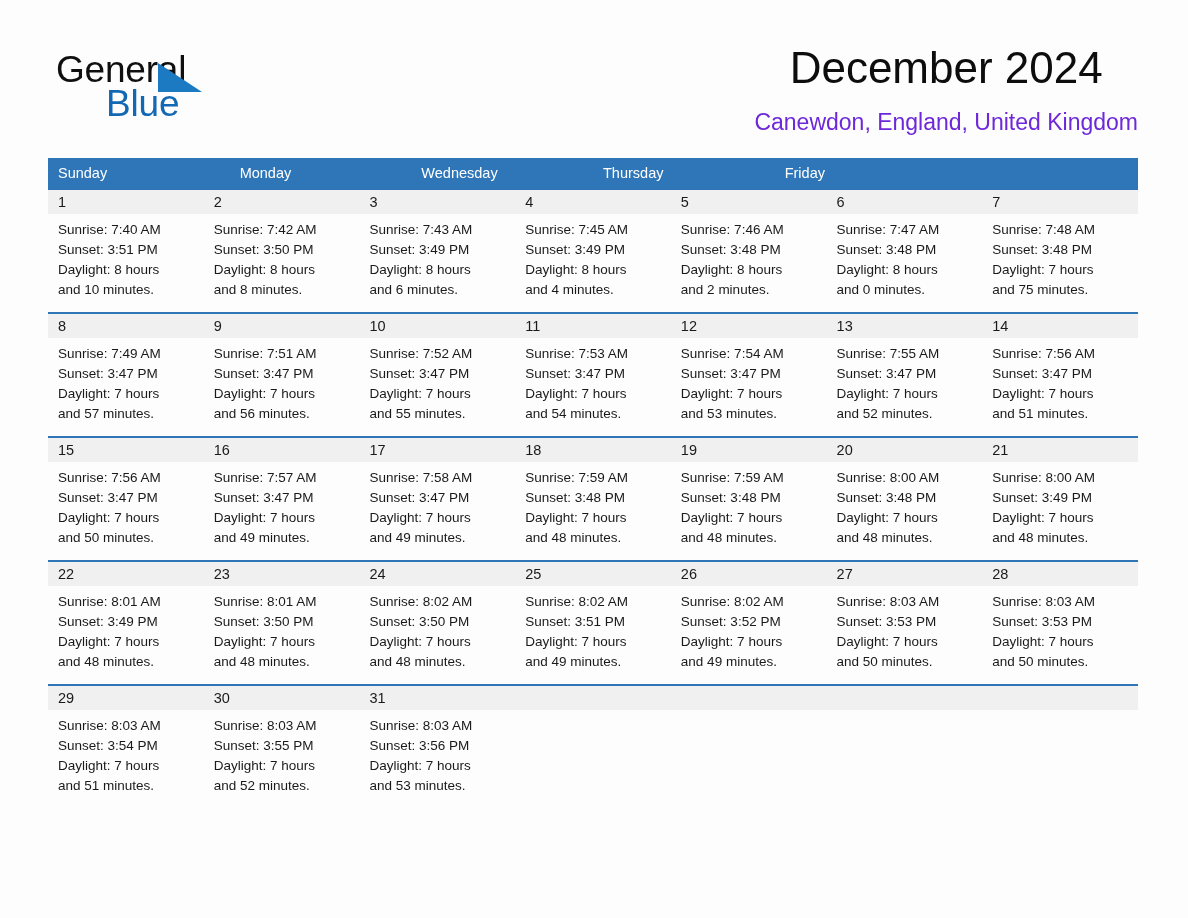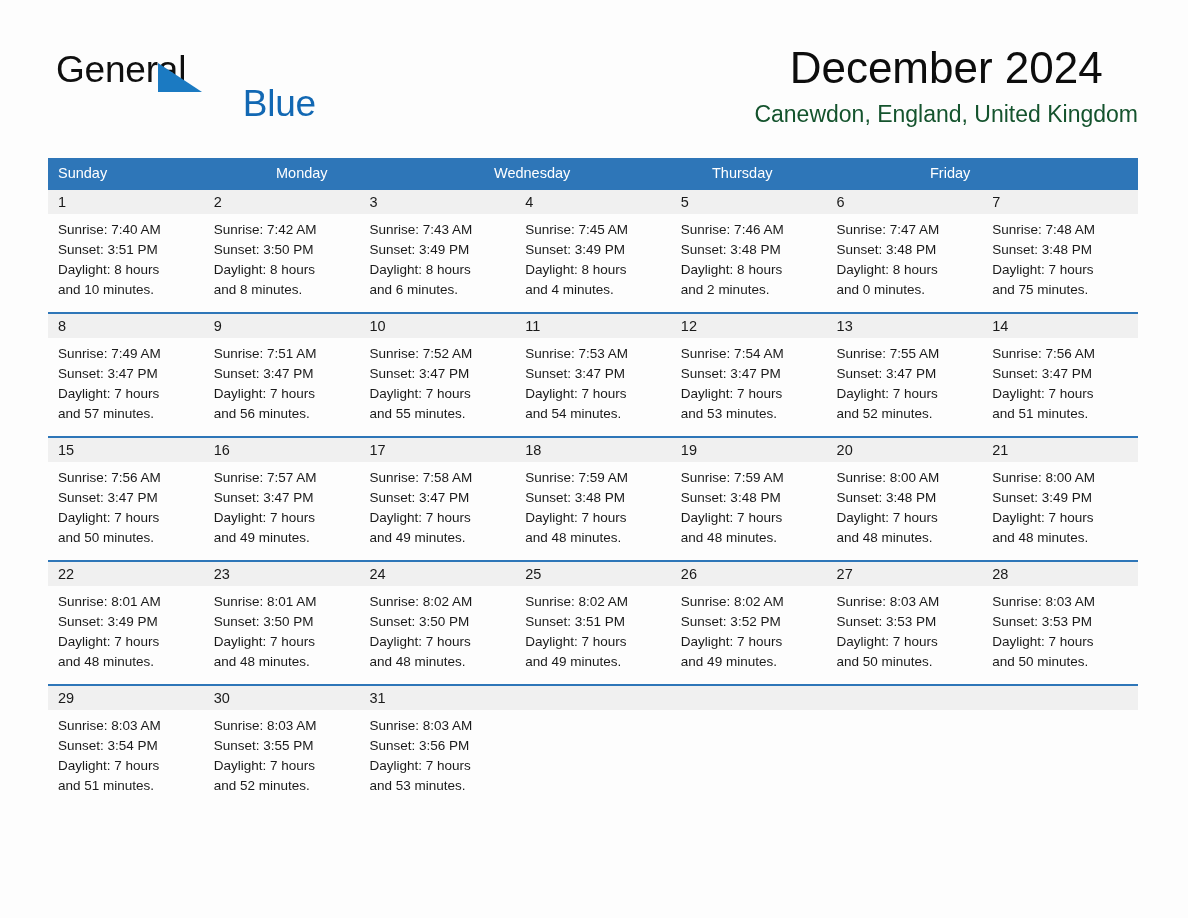--- a/index.html
+++ b/index.html
@@ -59,56 +59,55 @@
   }
   .brand-line2 {
     display: block;
     margin-top: -6px;
     margin-left: 50px;
     font-size: 37px;
     line-height: 40px;
     letter-spacing: -0.2px;
     color: #1268b3;
     font-weight: 400;
-    text-align: right;
   }
 
   .titles {
     position: absolute;
     right: 0;
     top: 0;
     text-align: center;
   }
   .cal-title {
     font-size: 44px;
     line-height: 52px;
     font-weight: 400;
     color: #0d0d0d;
     white-space: nowrap;
   }
   .cal-subtitle {
-    margin-top: 6px;
+    margin-top: 14px;
     font-size: 23px;
     line-height: 28px;
     font-weight: 400;
-    color: #14532d;
+    color: #6d28d9;
     white-space: nowrap;
   }
 
   
   .calendar {
     position: absolute;
     left: 48px;
     top: 158px;
     width: 1090px;
   }
 
   .weekday-row {
     display: grid;
-    grid-template-columns: repeat(5, 1fr);
+    grid-template-columns: repeat(6, 1fr);
     background: #2e76b8;
     height: 30px;
   }
   .weekday {
     color: #ffffff;
     font-size: 14.5px;
     line-height: 30px;
     padding-left: 10px;
     white-space: nowrap;
     overflow: hidden;

